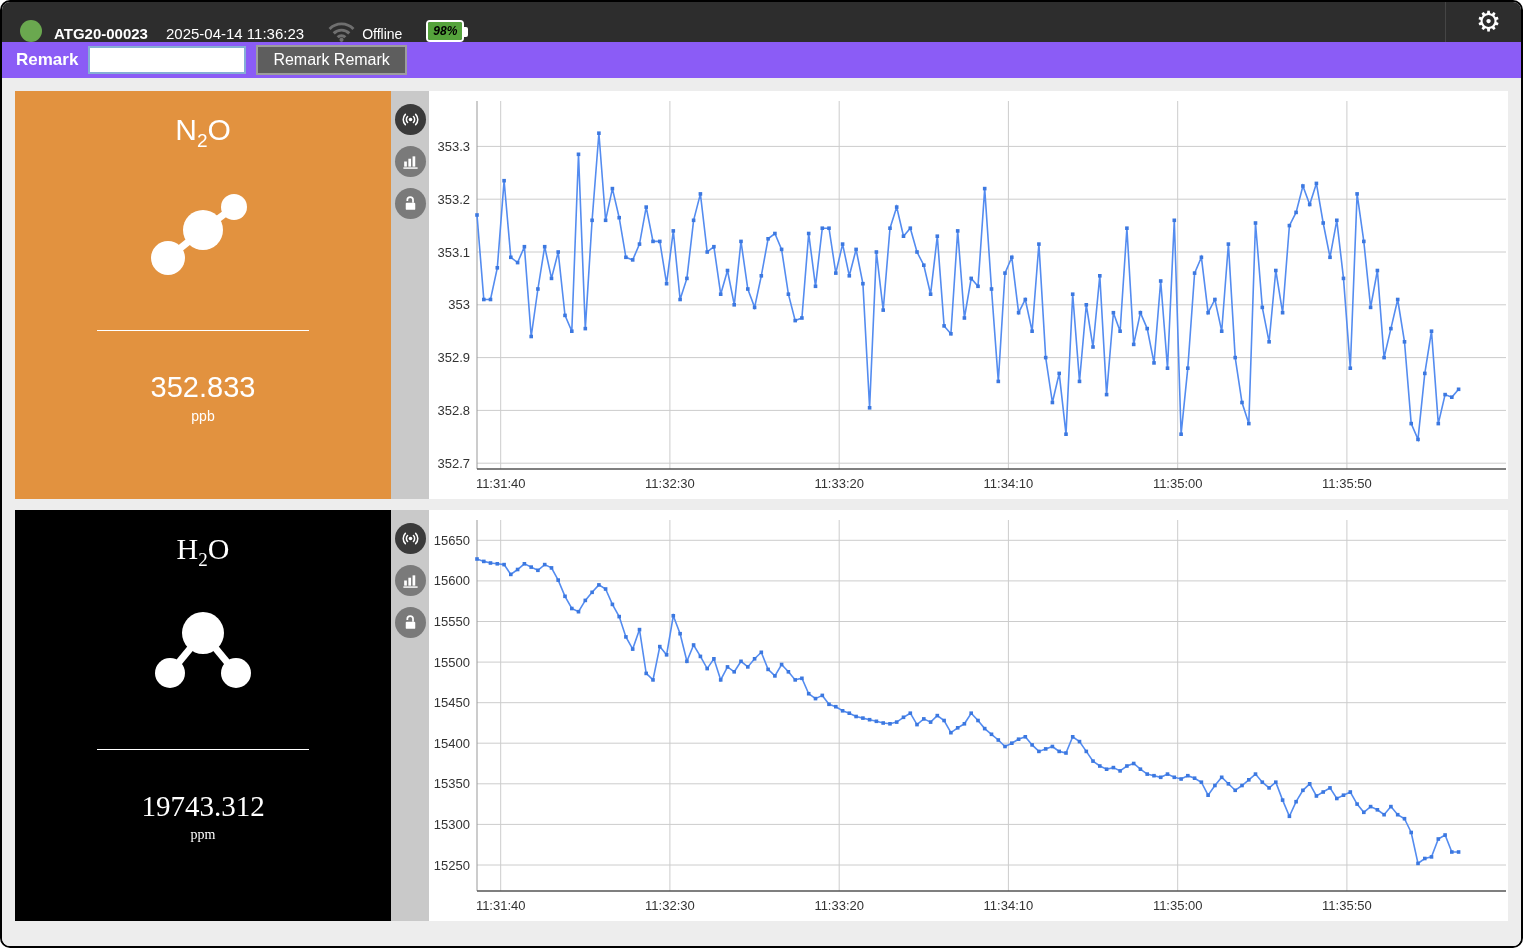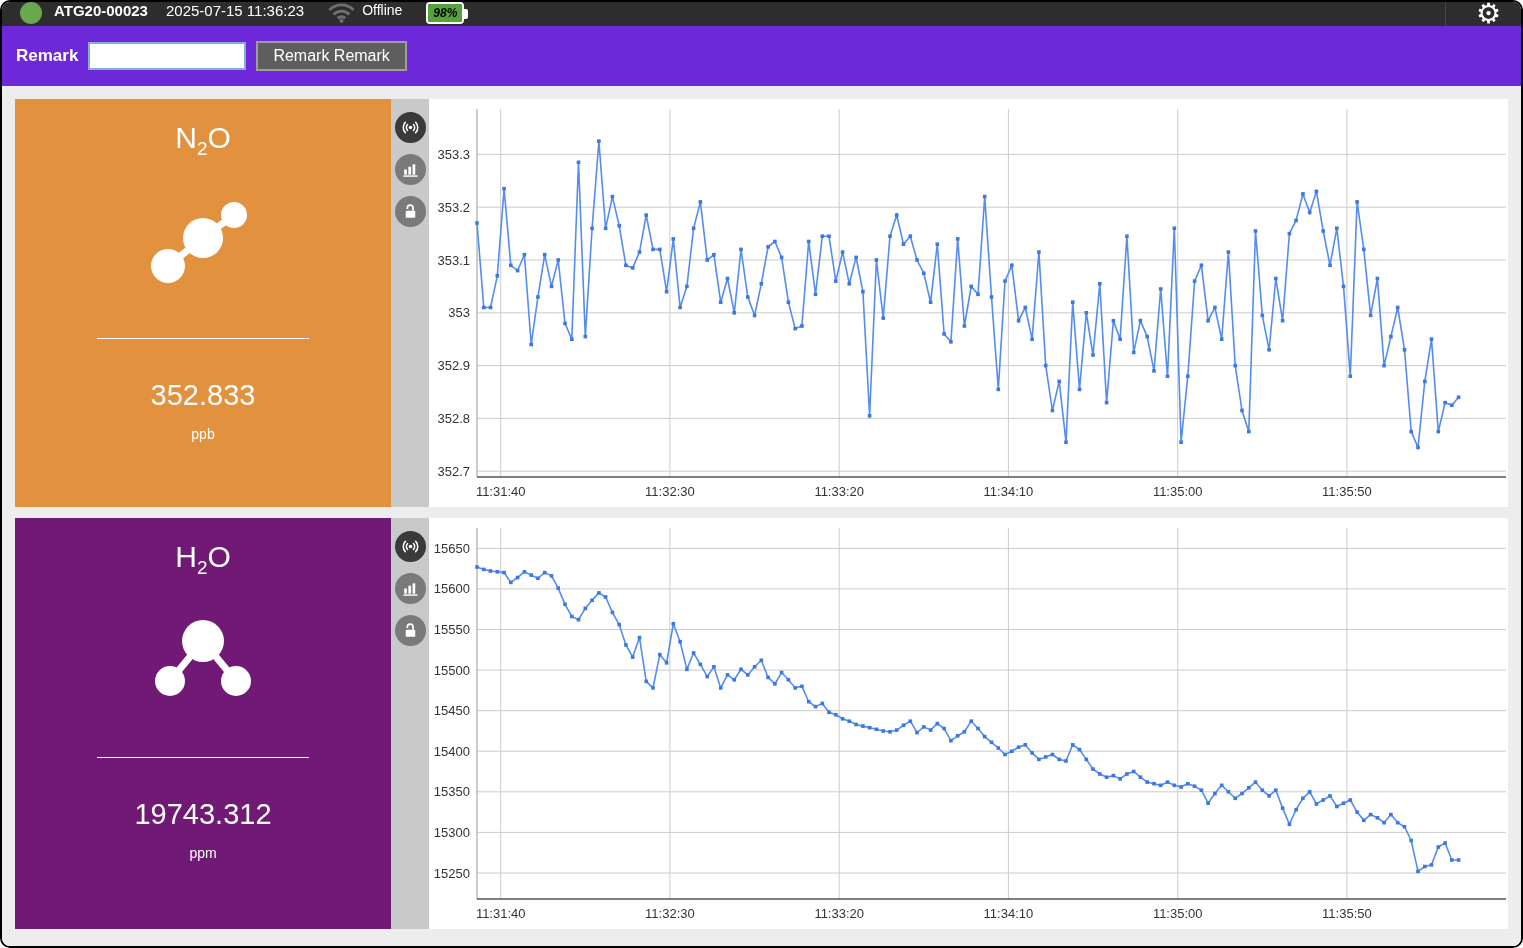--- a/index.html
+++ b/index.html
@@ -1,60 +1,60 @@
 <!DOCTYPE html>
 <html><head>
 <meta charset="utf-8">
 <style>
   html,body{margin:0;padding:0;background:#fff;font-family:"Liberation Sans",sans-serif;}
   .window{width:1519px;height:944px;border:2px solid #000;border-radius:10px;overflow:hidden;display:flex;flex-direction:column;}
   
-  .topbar{height:24px;background:#2d2d2d;display:flex;align-items:flex-start;color:#fff;padding:0 12px;flex:none;}
+  .topbar{height:40px;background:#2d2d2d;display:flex;align-items:flex-end;color:#fff;padding:0 12px;flex:none;}
   .status-dot{width:22px;height:22px;border-radius:50%;margin:0 12px 0 6px;background:#6aa84f;}
   .device{font-weight:bold;font-size:15px;}
   .dt{margin-left:18px;font-size:15px;}
   .wifi{margin-left:24px;display:flex;align-items:center;}
   .conn{margin-left:7px;font-size:14px;}
   .battery{margin-left:24px;position:relative;border:2px solid #fff;border-radius:4px;display:flex;align-items:center;font-style:italic;}
   .batt-fill{display:block;background:#55a33c;color:#000;font-size:12px;font-weight:bold;padding:2px 5px;border-radius:2px;}
   .batt-nub{position:absolute;right:-6px;top:5px;width:4px;height:10px;background:#fff;border-radius:0 2px 2px 0;}
   .gear-wrap{margin-left:auto;border-left:1px solid #454545;align-self:stretch;display:flex;align-items:center;padding:0 8px 0 30px;}
   .gear{background:none;border:none;color:#fff;font-size:28px;line-height:1;cursor:pointer;padding:0;}
   
-  .remarkbar{height:60px;background:#6d28d9;display:flex;align-items:center;padding:0 14px;flex:none;}
+  .remarkbar{height:36px;background:#8b5cf6;display:flex;align-items:center;padding:0 14px;flex:none;}
   .remark-label{color:#fff;font-size:17px;font-weight:bold;margin-right:10px;}
   .remark-input{width:146px;height:24px;border:2px solid #85aed6;background:#fff;font-size:14px;padding:0 4px;}
   .remark-btn{margin-left:10px;background:#5e5e5e;color:#fff;border:2px solid #9d9d9d;font-size:16px;padding:4px 15px;cursor:pointer;}
   
   .content{flex:1;background:#ededed;padding:13px;display:flex;flex-direction:column;gap:11px;}
   .row{display:flex;}
   .row.r1{height:408px;}
   .row.r2{height:411px;}
   .gas-panel{width:376px;flex:none;color:#fff;display:flex;flex-direction:column;align-items:center;cursor:pointer;}
   .gas-title{font-size:30px;margin-top:22px;}
   .gas-title sub{font-size:19px;}
   .mol{margin-top:22px;}
   .divider{width:212px;height:1px;background:#fff;margin-top:32px;}
   .gas-value{font-size:29px;margin-top:40px;}
-  .gas-unit{font-size:14px;margin-top:14px;}
+  .gas-unit{font-size:14px;margin-top:4px;}
   .icon-strip{width:38px;flex:none;background:#c9c9c9;display:flex;flex-direction:column;align-items:center;padding-top:13px;gap:11px;}
   .tool-btn{width:31px;height:31px;border-radius:50%;border:none;background:#7a7a7a;display:flex;align-items:center;justify-content:center;cursor:pointer;padding:0;}
   .tool-btn.active{background:#3a3a3a;}
   .chart-card{flex:1;background:#fff;overflow:hidden;}
   .chart text{font-family:"Liberation Sans",sans-serif;font-size:13px;fill:#333;}
 </style>
 </head>
 <body>
 
 <div class="window">
 
   <header class="topbar">
     <span class="status-dot" style="background: rgb(106, 168, 79);"></span>
     <span class="device">ATG20-00023</span>
-    <span class="dt">2025-07-15 11:36:23</span>
+    <span class="dt">2025-04-14 11:36:23</span>
     <span class="wifi">
       <svg width="27" height="21" viewBox="0 0 26 20">
         <path d="M1.5,7.5 A16,16 0 0 1 24.5,7.5" fill="none" stroke="#6f6f6f" stroke-width="2.8"></path>
         <path d="M5.5,11.8 A10.5,10.5 0 0 1 20.5,11.8" fill="none" stroke="#6f6f6f" stroke-width="2.8"></path>
         <path d="M9.3,15.6 A5.2,5.2 0 0 1 16.7,15.6" fill="none" stroke="#6f6f6f" stroke-width="2.8"></path>
         <circle cx="13" cy="18" r="2" fill="#6f6f6f"></circle>
       </svg>
     </span>
     <span class="conn">Offline</span>
     <span class="battery">
@@ -287,21 +287,21 @@
             <rect x="1000.7" y="238.4" width="3.6" height="3.6" fill="#3c78e0"></rect>
             <rect x="1007.5" y="330.8" width="3.6" height="3.6" fill="#3c78e0"></rect>
             <rect x="1014.3" y="301.8" width="3.6" height="3.6" fill="#3c78e0"></rect>
             <rect x="1021.0" y="304.4" width="3.6" height="3.6" fill="#3c78e0"></rect>
             <rect x="1027.8" y="296.5" width="3.6" height="3.6" fill="#3c78e0"></rect>
           </svg>
       </section>
     </div>
 
     <div class="row r2">
-      <section class="gas-panel" style="background: #701a75;">
+      <section class="gas-panel" style="background: #000000; font-family: Liberation Serif, serif;">
         <div class="gas-title"><span>H</span><sub>2</sub><span>O</span></div>
         <div class="mol">
           <svg width="150" height="120" viewBox="0 0 150 120">
             <line x1="75" y1="40" x2="42" y2="80" stroke="#fff" stroke-width="7"></line>
             <line x1="75" y1="40" x2="108" y2="80" stroke="#fff" stroke-width="7"></line>
             <circle cx="75" cy="40" r="21" fill="#fff"></circle>
             <circle cx="42" cy="80" r="15" fill="#fff"></circle>
             <circle cx="108" cy="80" r="15" fill="#fff"></circle>
           </svg>
         </div>

